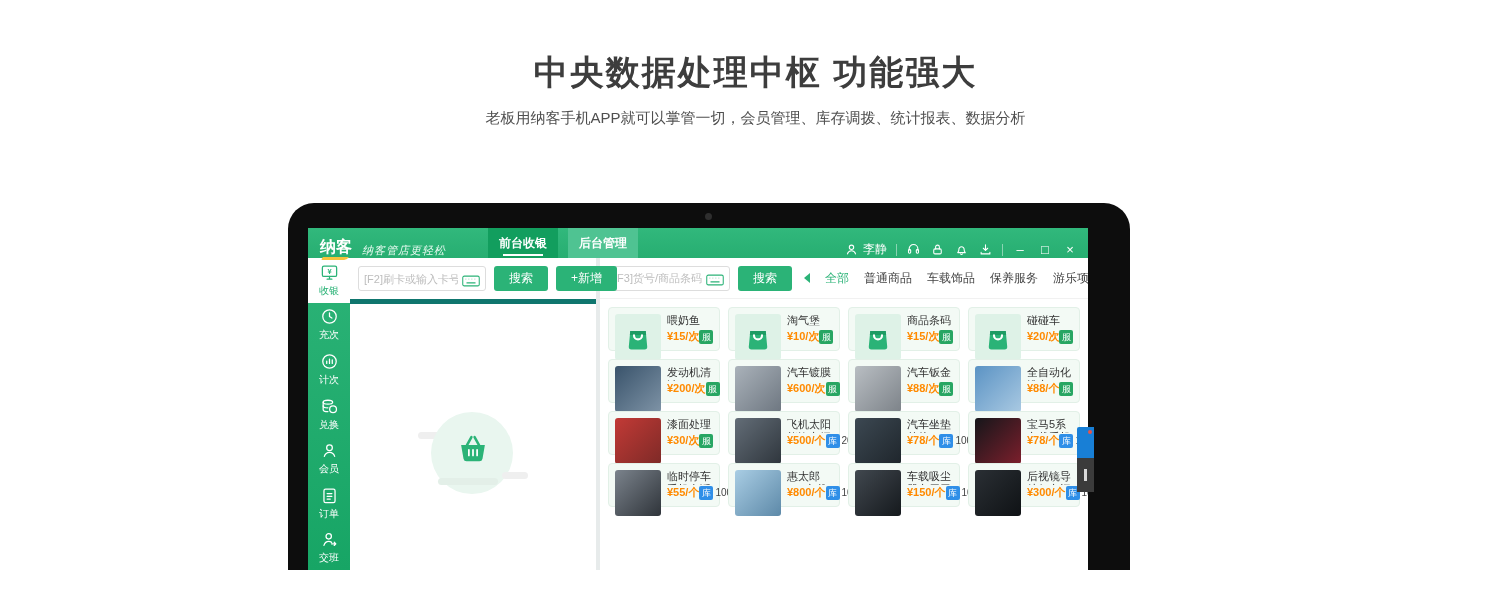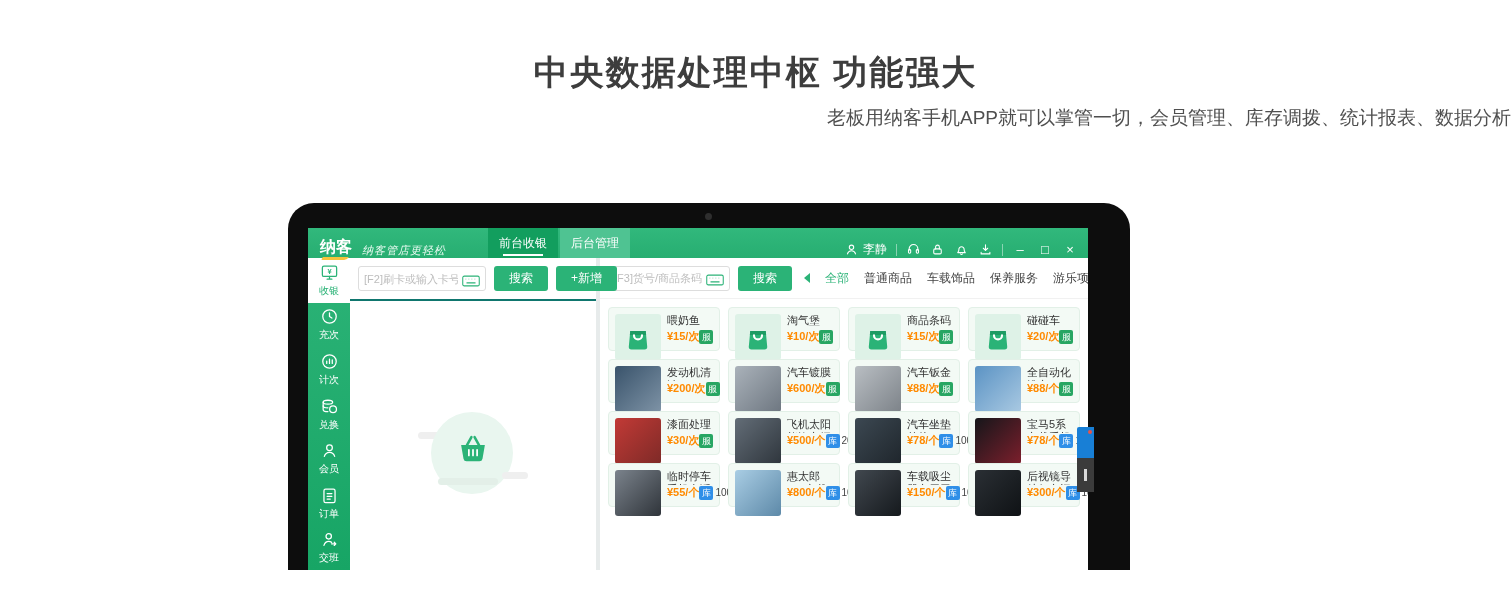--- a/index.html
+++ b/index.html
@@ -3,39 +3,39 @@
 <meta charset="utf-8">
 <style>
   * { margin:0; padding:0; box-sizing:border-box; }
   html,body { width:1511px; height:602px; overflow:hidden; background:#fff;
     font-family:"Liberation Sans", sans-serif; }
   .page { position:relative; width:1511px; height:602px; background:#fff; }
 
   
   .hero-title { position:absolute; top:50px; left:0; width:100%; text-align:center;
     font-size:34px; font-weight:600; color:#3d3d3d; letter-spacing:2px; }
-  .hero-sub { position:absolute; top:101px; left:0; width:100%; text-align:right;
-    font-size:19px; color:#4f4f4f; line-height:33px; }
+  .hero-sub { position:absolute; top:101px; left:0; width:100%; text-align:center;
+    font-size:15px; color:#4f4f4f; line-height:33px; }
 
   
   .laptop { position:absolute; left:288px; top:203px; width:842px; height:367px;
     background:#0d0d0d; border-radius:26px 26px 0 0; }
   .camera { position:absolute; top:10px; left:50%; margin-left:-4px; width:7px; height:7px;
     border-radius:50%; background:#2e2e2e; }
   .screen { position:absolute; left:20px; top:25px; width:780px; height:342px;
     background:#edf0f0; overflow:hidden; }
 
   
   .topbar { height:30px; background:linear-gradient(180deg,#31b87c,#27ae71);
     display:flex; align-items:flex-end; color:#fff; position:relative; }
   .logo { font-size:16px; font-weight:bold; margin-left:12px; position:relative; color:#fff; }
   .logo::after { content:""; position:absolute; left:2px; bottom:-2px; width:26px; height:3px;
     background:#f6c33b; border-radius:0 0 6px 2px; transform:skewX(-30deg); }
   .slogan { font-size:11px; font-style:italic; color:#eafbf2; margin-left:10px; letter-spacing:1px; }
-  .tabs { display:flex; height:30px; margin-left:42px; gap:2px; }
+  .tabs { display:flex; height:30px; margin-left:42px; gap:10px;font-weight:bold; }
   .tab { min-width:70px; padding:0 10px; text-align:center; line-height:30px; font-size:12px;
     color:#fff; background:#4fc392; cursor:pointer; position:relative; }
   .tab.active { background:#129e5e; }
   .tab.active::after { content:""; position:absolute; left:50%; margin-left:-20px; bottom:2px;
     width:40px; height:2px; background:#fff; }
   .tb-right { margin-left:auto; display:flex; align-items:center; gap:9px; margin-right:10px;
     font-size:12px; }
   .tb-ic { width:15px; height:15px; display:inline-flex; }
   .tb-ic svg { width:100%; height:100%; stroke:#fff; fill:none; stroke-width:1.7;
     stroke-linecap:round; stroke-linejoin:round; }
@@ -51,21 +51,21 @@
     justify-content:center; gap:2px; color:#fff; font-size:10px; cursor:pointer; }
   .nav-item.active { background:#fff; color:#2bb377; }
   .nav-icon { width:19px; height:19px; }
   .nav-icon svg { width:100%; height:100%; stroke:currentColor; fill:none; stroke-width:1.6;
     stroke-linecap:round; stroke-linejoin:round; }
 
   .main { flex:1; display:flex; gap:4px; background:#e7ebeb; min-width:0; }
   .panel { background:#fff; }
   .left-panel { width:246px; flex:none; position:relative; }
   .lp-head { display:flex; gap:8px; padding:8px;
-    border-bottom:2px solid #0f766e; }
+    border-bottom:5px solid #0f766e; }
   .input-box { height:25px; border:1px solid #ddd; border-radius:3px; display:flex;
     align-items:center; padding:0 5px; gap:4px; background:#fff; }
   .input-box input { border:none; outline:none; flex:1; min-width:0; font-size:11px;
     color:#666; font-family:inherit; }
   .input-box input::placeholder { color:#bdbdbd; }
   .kb-ic { width:18px; height:12px; flex:none; }
   .kb-ic svg { width:100%; height:100%; stroke:#2bb377; fill:none; stroke-width:1.4; }
   .btn { height:25px; background:#2bb377; color:#fff; border:none; border-radius:3px;
     font-size:12px; padding:0 15px; cursor:pointer; font-family:inherit; flex:none; }
   .lp-input { width:128px; }

